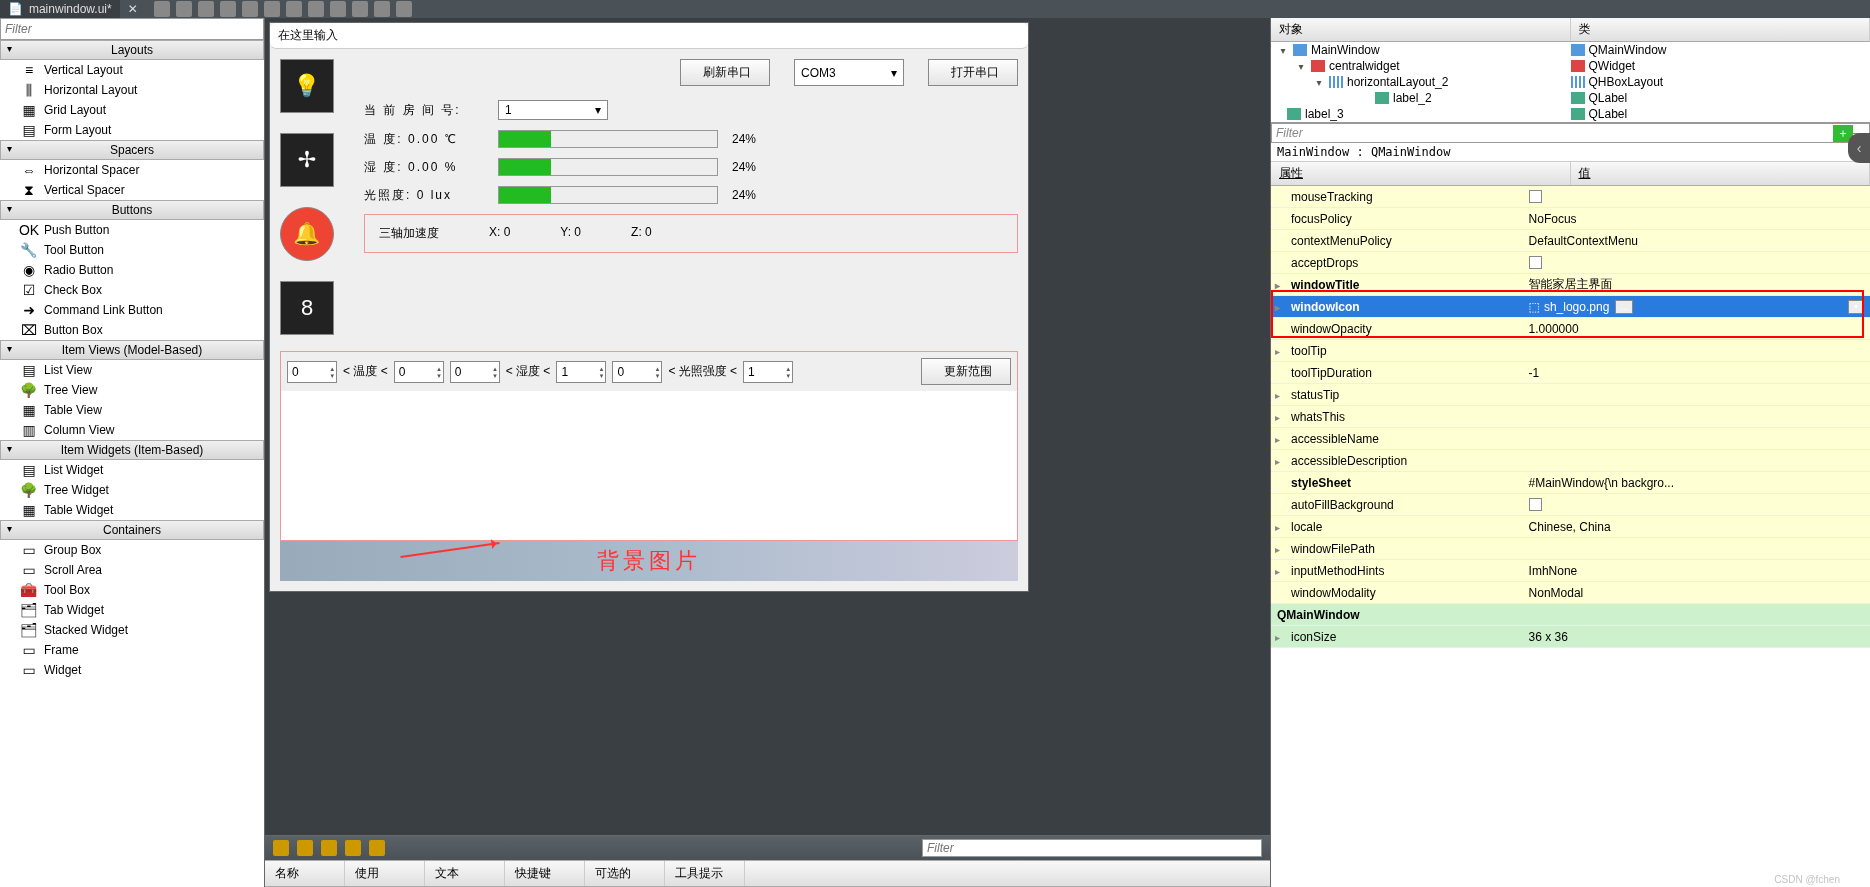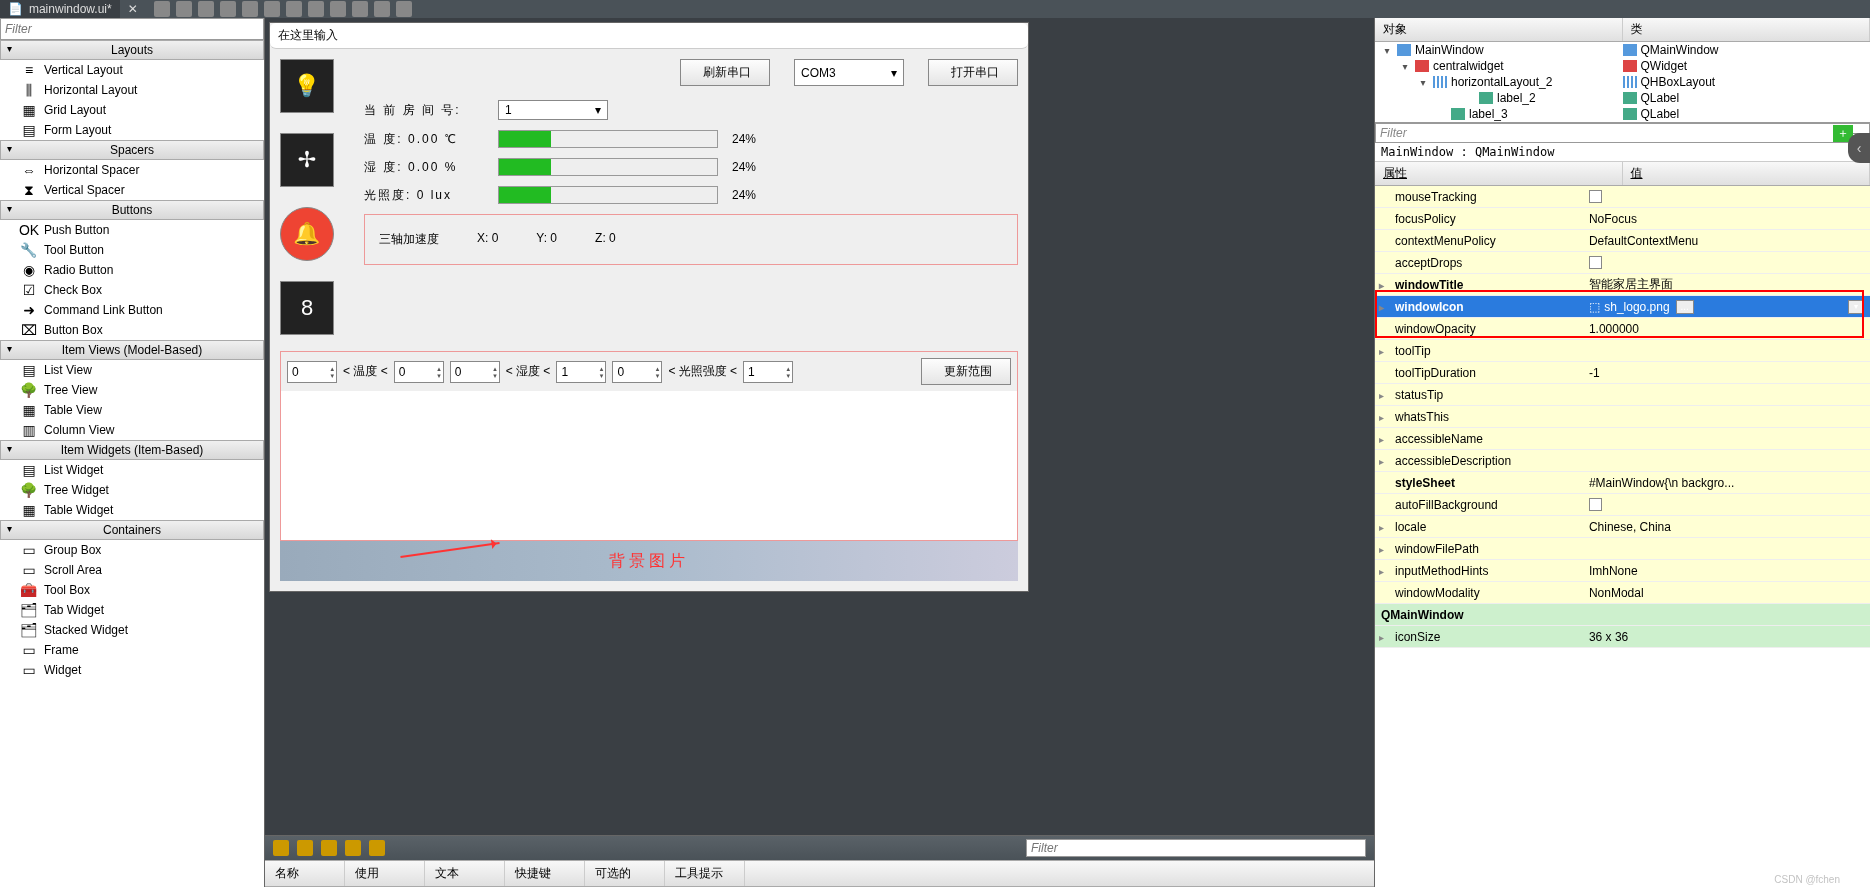--- a/index.html
+++ b/index.html
@@ -33,40 +33,40 @@
 .icon-col { display: flex; flex-direction: column; gap: 20px; }
 .dev-icon { width: 54px; height: 54px; background: #222; border: 1px solid #888; display: flex; align-items: center; justify-content: center; color: #fff; font-size: 22px; }
 .dev-icon.alarm { background: #e43; border-radius: 50%; }
 .top-row { display: flex; gap: 24px; margin-bottom: 14px; justify-content: flex-end; }
 .qbtn { background: linear-gradient(#fdfdfd,#e5e5e5); border: 1px solid #888; padding: 4px 18px; min-width: 90px; text-align: right; cursor: pointer; }
 .qcombo { background: #fff; border: 1px solid #888; padding: 2px 6px; min-width: 110px; display: flex; justify-content: space-between; align-items: center; cursor: pointer; }
 .datarow { display: flex; align-items: center; gap: 14px; margin: 10px 0; }
 .datarow .lbl { width: 120px; letter-spacing: 2px; }
 .progress { width: 220px; height: 18px; border: 1px solid #999; background: #eee; position: relative; }
 .progress .bar { position: absolute; left: 0; top: 0; bottom: 0; width: 24%; background: #2b2; }
-.accel-box { border: 1px solid #e99; padding: 16px 14px; margin-top: 10px; display: flex; gap: 38px; }
+.accel-box { border: 1px solid #e99; padding: 10px 14px; margin-top: 10px; display: flex; gap: 50px; }
 .range-row { border: 1px solid #e99; border-bottom: none; padding: 6px; display: flex; gap: 6px; align-items: center; margin-top: 16px; flex-wrap: wrap; }
 .spin { border: 1px solid #888; background: #fff; width: 50px; height: 22px; display: inline-flex; align-items: center; padding: 0 4px; position: relative; }
 .spin::after { content: "▴\A▾"; white-space: pre; font-size: 7px; line-height: 7px; position: absolute; right: 2px; color: #555; }
 .log-box { border: 1px solid #e99; border-top: none; height: 150px; background: #fff; }
 .bg-strip { height: 40px; background: linear-gradient(90deg,#9ab,#abc,#ccd); position: relative; display: flex; align-items: center; justify-content: center; }
-.bg-strip .redlbl { color: #f33; font-size: 16px; letter-spacing: 4px; }
+.bg-strip .redlbl { color: #f33; font-size: 22px; letter-spacing: 4px; }
 .bg-strip .arrow { position: absolute; left: 120px; top: 8px; width: 100px; height: 2px; background: #f33; transform: rotate(-8deg); }
 .bg-strip .arrow::after { content: ""; position: absolute; right: -2px; top: -4px; border: 5px solid transparent; border-left-color: #f33; }
 
 
 .bottom-panel { background: #f5f5f5; border-top: 1px solid #666; }
 .bp-toolbar { height: 24px; background: linear-gradient(#5a6268,#4a5258); display: flex; align-items: center; gap: 8px; padding: 0 8px; }
 .bp-toolbar .ti { width: 16px; height: 16px; background: #c90; border-radius: 2px; }
 .bp-filter { flex: 1; max-width: 340px; margin-left: auto; height: 18px; border: 1px solid #999; background: #fff; padding: 0 4px; font-style: italic; color: #888; }
 .bp-headers { display: flex; background: linear-gradient(#f8f8f8,#e0e0e0); border-top: 1px solid #aaa; border-bottom: 1px solid #aaa; }
 .bp-headers > div { padding: 4px 10px; border-right: 1px solid #ccc; min-width: 80px; }
 
 
-.right { width: 496px; background: #fff; display: flex; flex-direction: column; border-left: 1px solid #666; }
+.right { width: 600px; background: #fff; display: flex; flex-direction: column; border-left: 1px solid #666; }
 .tree { border-bottom: 1px solid #999; }
 .tree-head { display: flex; background: linear-gradient(#f8f8f8,#e0e0e0); border-bottom: 1px solid #aaa; }
 .tree-head > div { flex: 1; padding: 3px 8px; border-right: 1px solid #ccc; }
 .tree-body { max-height: 120px; overflow: auto; }
 .tr-row { display: flex; align-items: center; padding: 1px 0; }
 .tr-row .c1 { width: 50%; display: flex; align-items: center; gap: 4px; }
 .tr-row .c2 { width: 50%; display: flex; align-items: center; gap: 4px; }
 .expander { width: 12px; text-align: center; cursor: pointer; font-size: 10px; color: #555; }
 .objicon { width: 14px; height: 12px; background: #59d; display: inline-block; }
 .objicon.layout { background: repeating-linear-gradient(90deg,#59d,#59d 2px,#fff 2px,#fff 4px); }
@@ -384,21 +384,21 @@
               <span class="expander"></span>
               <span class="objicon widget"></span>
               <span>label_2</span>
             </div>
             <div class="c2">
               <span class="objicon widget"></span>
               <span>QLabel</span>
             </div>
           </div>
           <div class="tr-row">
-            <div class="c1" style="padding-left:60px">
+            <div class="c1" style="">
               <span class="expander"></span>
               <span class="objicon widget"></span>
               <span>label_3</span>
             </div>
             <div class="c2">
               <span class="objicon widget"></span>
               <span>QLabel</span>
             </div>
           </div>
         </div>

